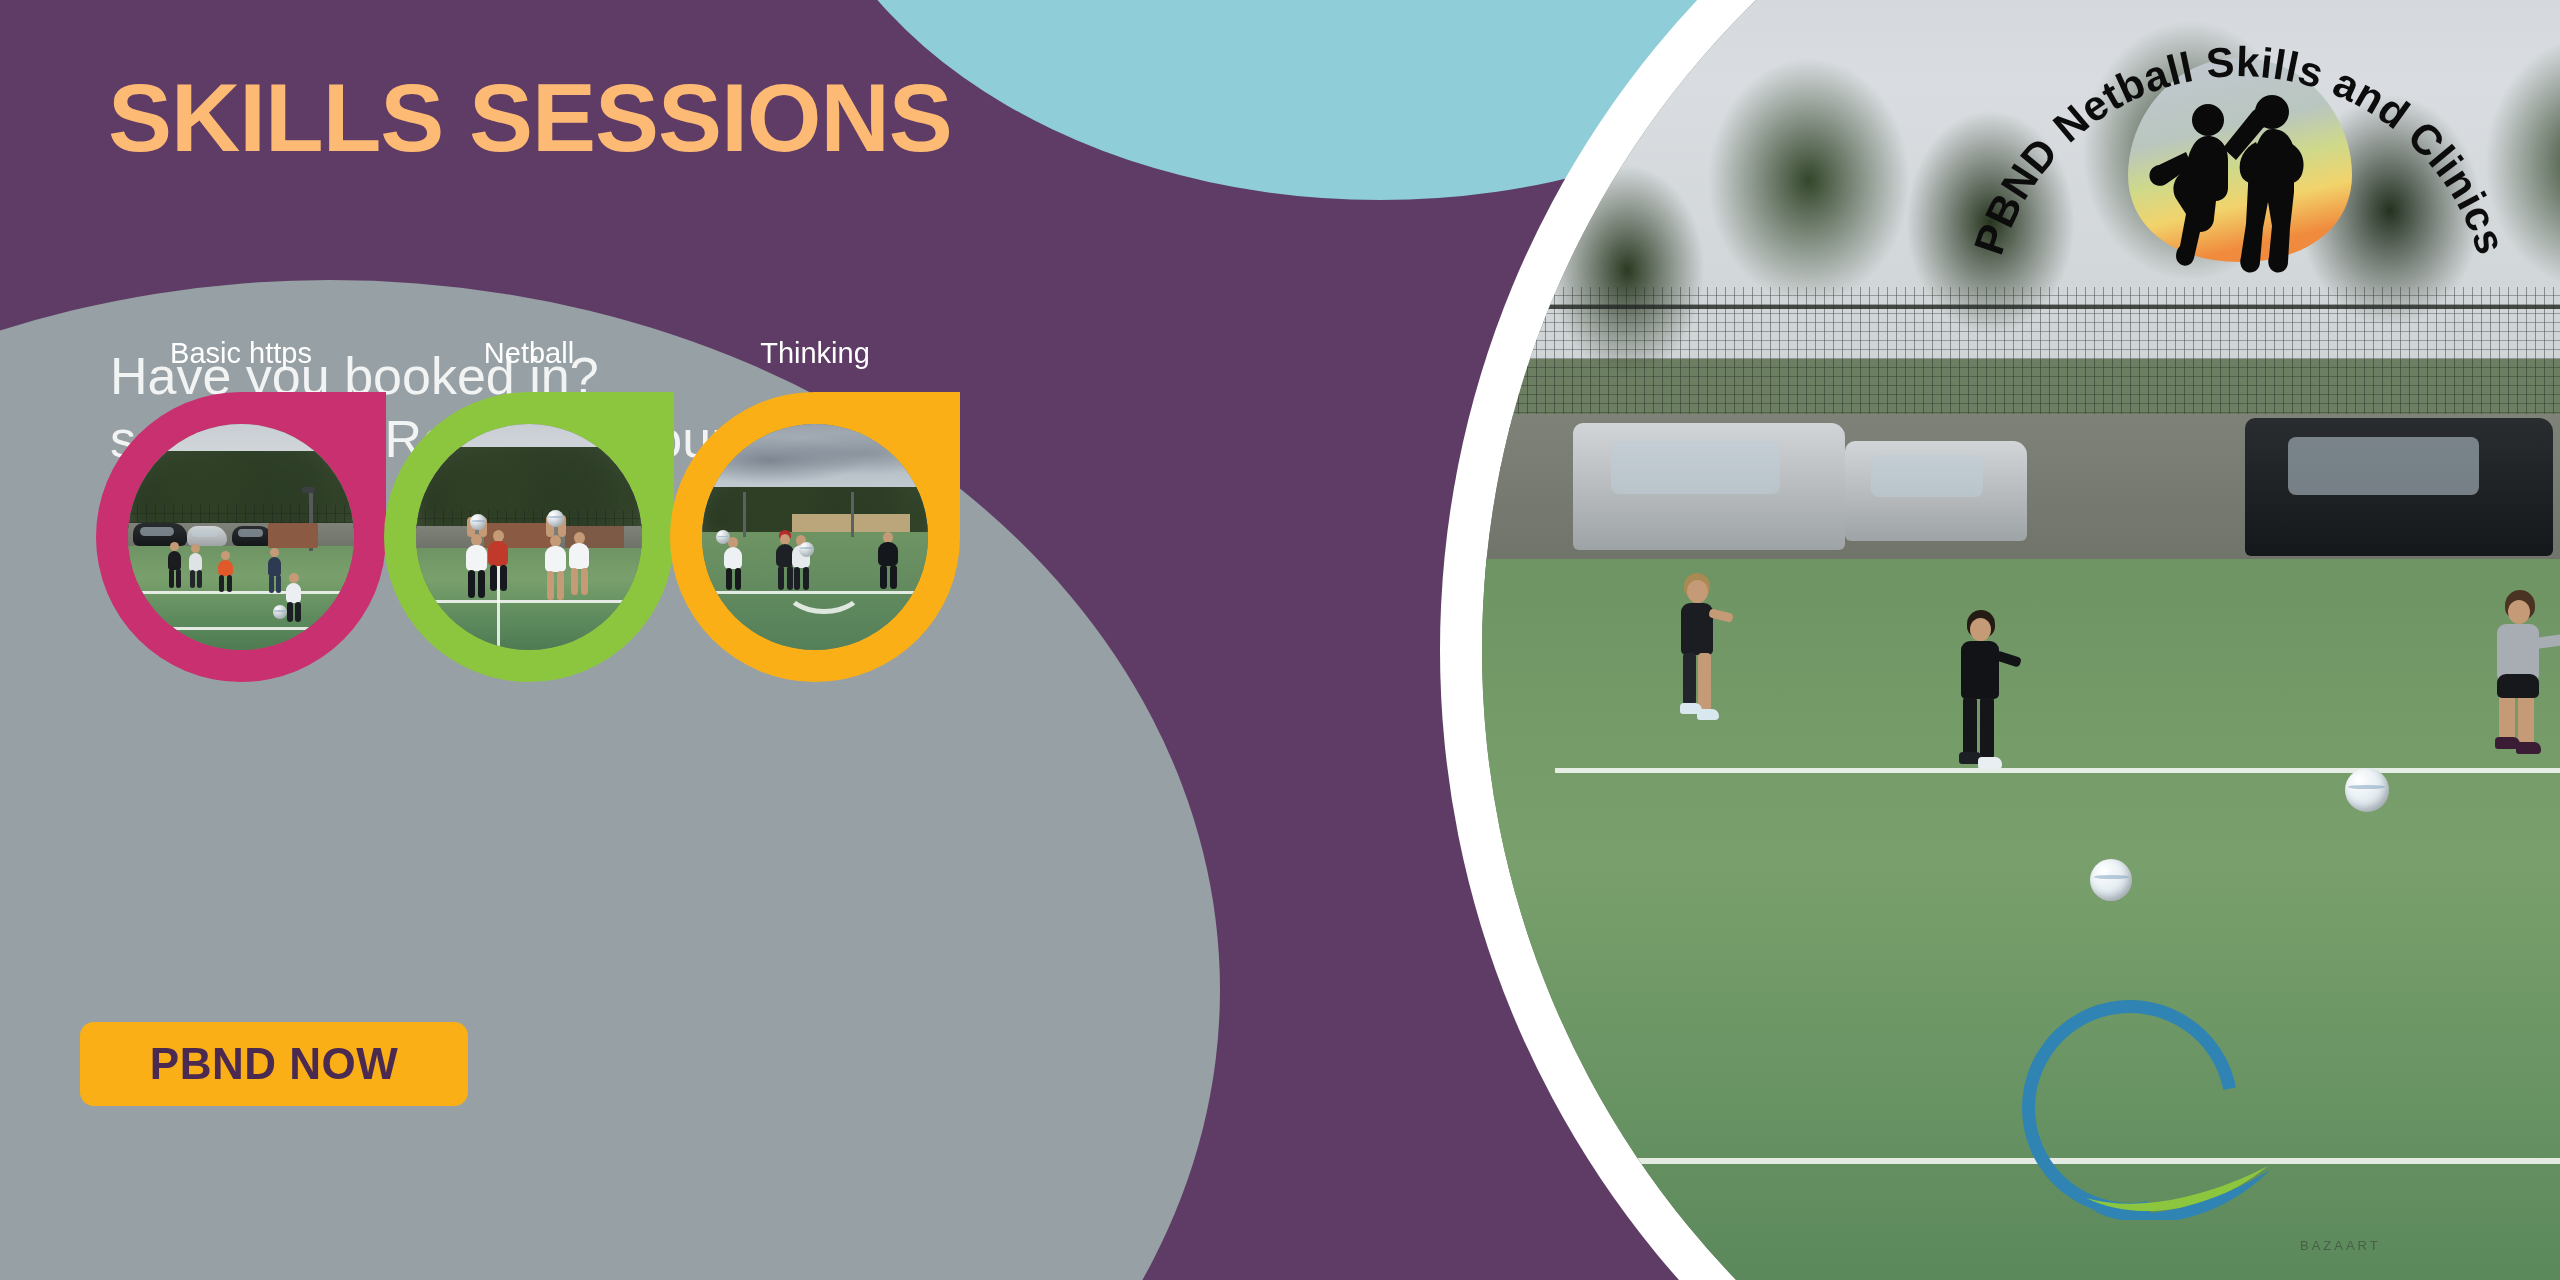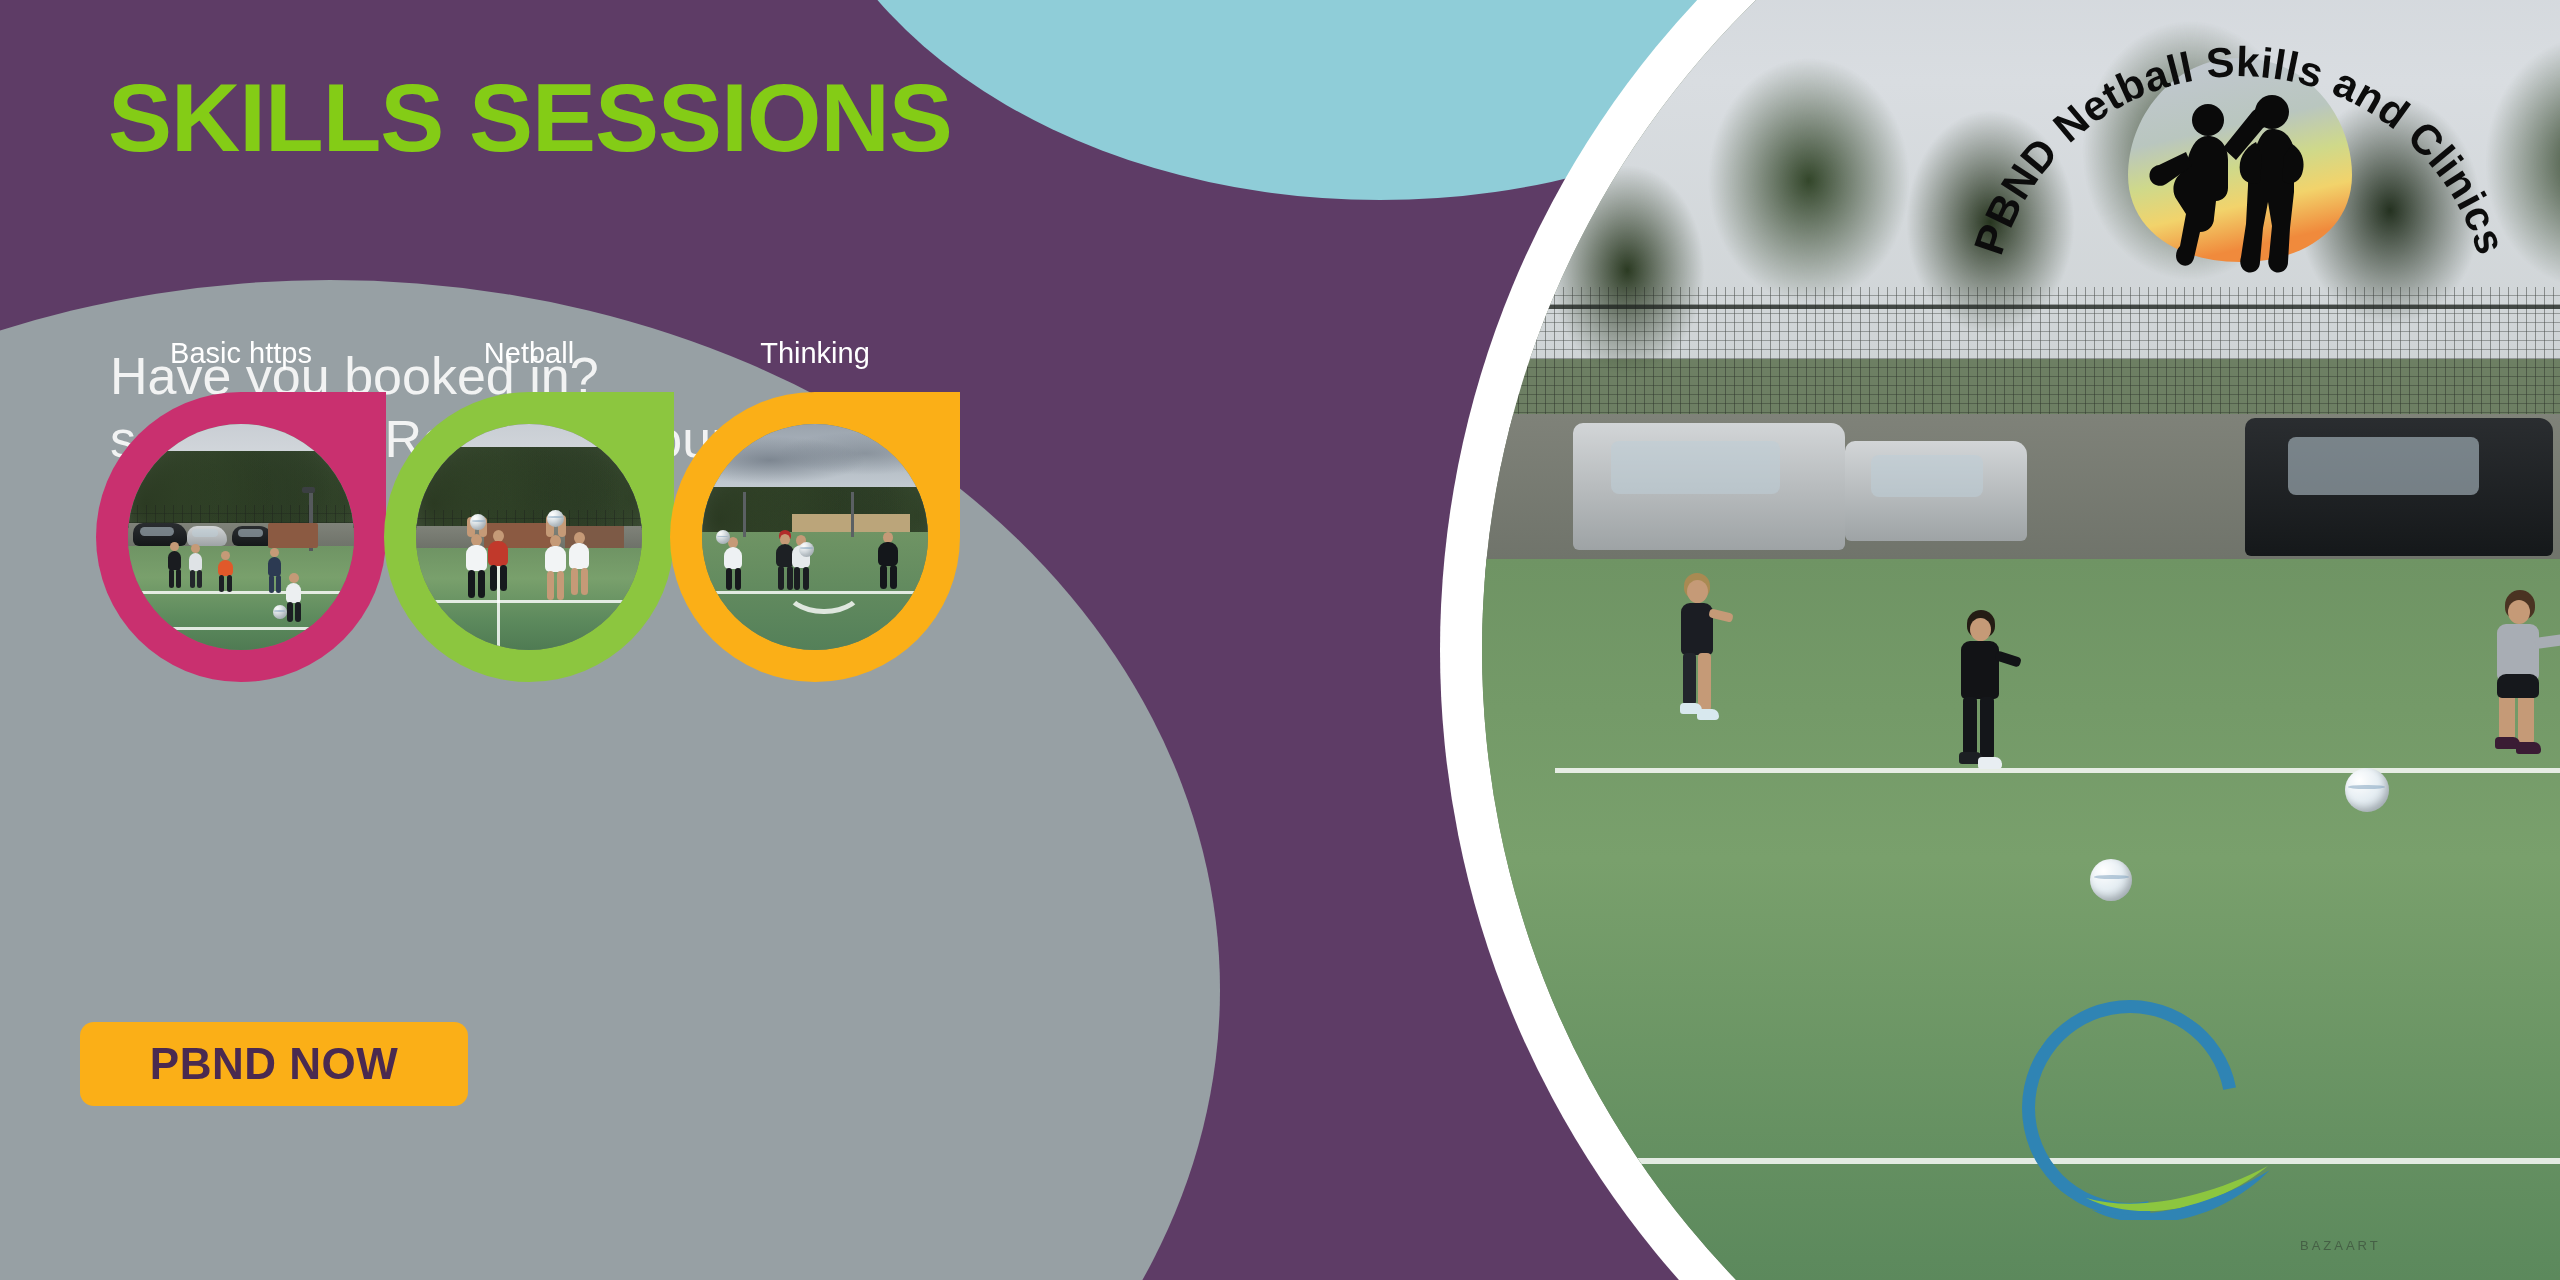--- a/index.html
+++ b/index.html
@@ -117,21 +117,21 @@
   .p-head  { position:absolute; border-radius:50%; background:#c59a77; }
   .p-hair  { position:absolute; border-radius:50% 50% 42% 42%; }
   .p-leg   { position:absolute; border-radius:4px; }
   .p-arm   { position:absolute; border-radius:4px; }
   .p-shoe  { position:absolute; border-radius:4px 7px 4px 3px; }
 
   
   .headline {
     position:absolute; left:108px; top:68px;
     z-index:10;
-    color:#84cc16;
+    color:#fdba74;
     font-size:96px; font-weight:bold;
     letter-spacing:-1px;
     line-height:1.05;
     white-space:nowrap;
   }
   .subhead {
     position:absolute; left:110px; top:345px;
     z-index:10;
     color:#f2f3f3;
     font-size:52px; font-weight:normal;

